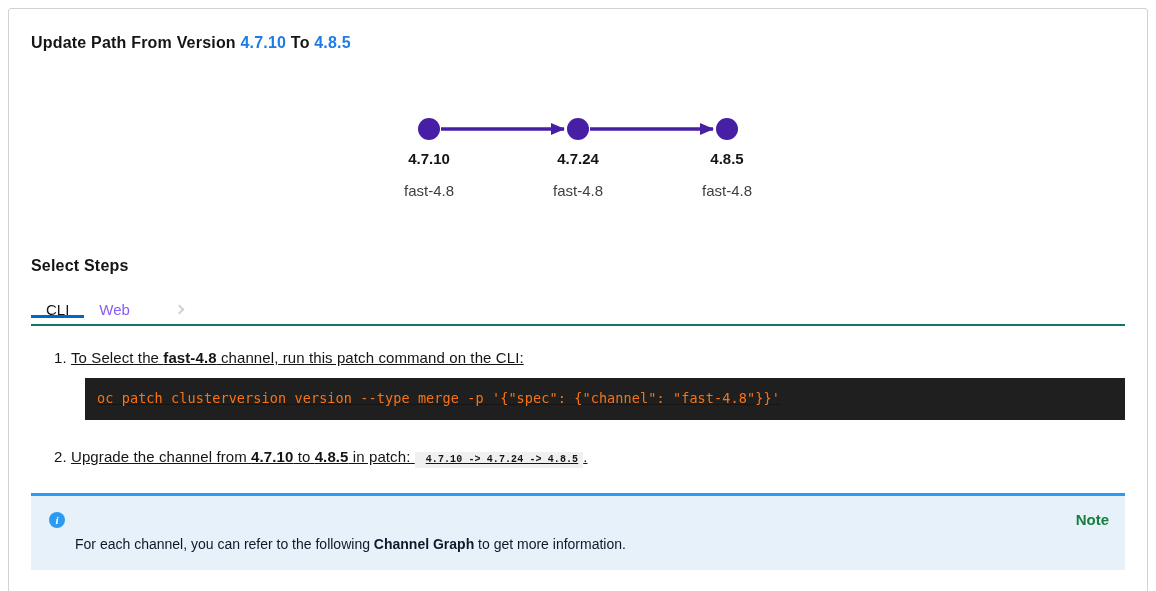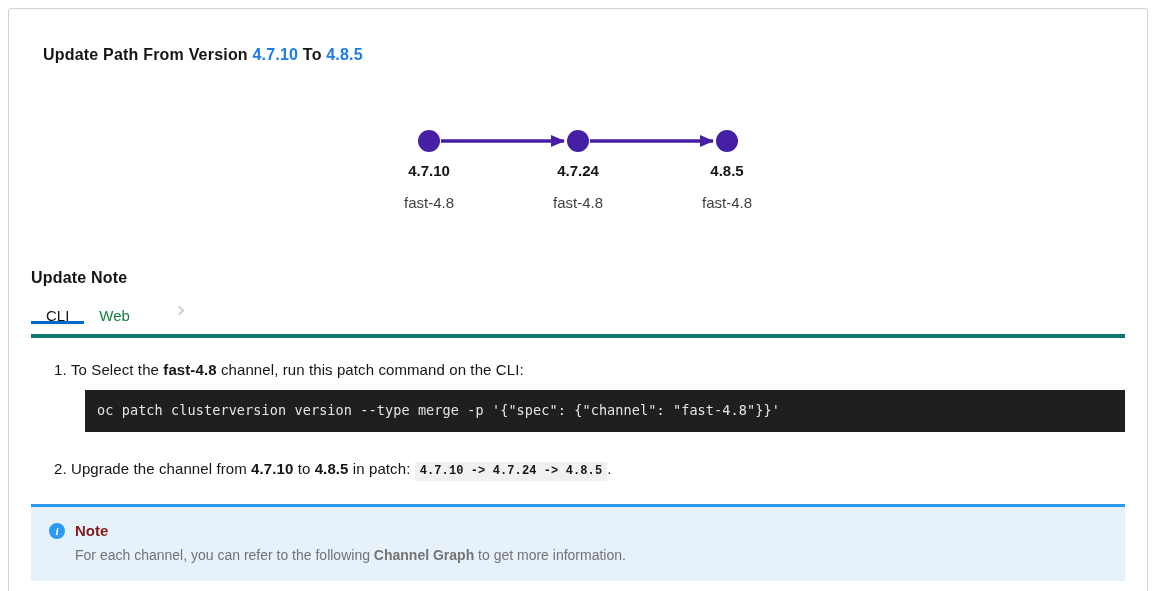--- a/index.html
+++ b/index.html
@@ -13,21 +13,21 @@
   }
   .card {
     margin: 8px;
     min-height: 573px;
     border: 1px solid #d2d2d2;
     border-radius: 3px;
     background: #fff;
     padding: 25px 22px 27px 22px;
   }
   .page-title {
-    margin: 12px;
+    margin: 0;
     font-size: 16px;
     font-weight: bold;
     letter-spacing: .2px;
   }
   .version-link { color: #1e7ce6; text-decoration: none; font-weight: bold; }
 
   .graph-wrap { width: 460px; margin: 55px auto 0 auto; }
   .path-svg { display: block; }
   .node-version {
     font-family: "Liberation Sans", sans-serif;
@@ -43,29 +43,29 @@
 
   .section-heading {
     margin: 50px 0 0 0;
     font-size: 16px;
     font-weight: bold;
     letter-spacing: .2px;
   }
 
   .tabs {
     display: flex;
-    align-items: flex-start;
+    align-items: center;
     margin-top: 20px;
     height: 31px;
-    border-bottom: 4px solid #0f766e;
+    border-bottom: 2px solid #0f766e;
   }
   .tab {
     padding: 0 15px;
     font-size: 15px;
-    color: #15803d;
+    color: #8b5cf6;
     display: flex;
     align-items: center;
     cursor: pointer;
   }
   .tab.active {
     color: #151515;
     box-shadow: inset 0 -3px 0 0 #0066cc;
   }
   .tab-divider { width: 1px; background: #d9d9d9; margin-left: 12px; }
   .tab-scroll {
@@ -83,41 +83,42 @@
   }
 
   ol.steps {
     margin: 22px 0 0 0;
     padding-left: 40px;
   }
   ol.steps > li {
     font-size: 15px;
     line-height: 20px;
     letter-spacing: .1px;
+    text-decoration: underline;
   }
   ol.steps > li + li { margin-top: 27px; }
   .step-text { margin: 0; }
 
   pre.code-block {
     margin: 10px 0 0 14px;
     padding: 11px 12px;
     background: #1f1f1f;
-    color: #e5e5e5;
+    color: #f97316;
     font-family: "Liberation Mono", "DejaVu Sans Mono", monospace;
     font-size: 13.5px;
     line-height: 18px;
     white-space: pre;
     overflow: hidden;
   }
   code.inline-code {
     font-family: "Liberation Mono", "DejaVu Sans Mono", monospace;
     font-weight: bold;
-    font-size: 12px;
+    font-size: 10px;
     background: #f0f0f0;
-    padding: 2px 5px 3px 5px;
+    padding: 2px 5px 3px 11px;
   }
 
   .note {
     margin-top: 23px;
     background: #e7f1fa;
     border-top: 3px solid #2b9af3;
     padding: 14px 16px 17px 18px;
     display: grid;
     grid-template-columns: 16px 1fr;
     column-gap: 10px;
@@ -131,28 +132,29 @@
     font-style: italic;
     font-weight: bold;
     font-size: 11px;
     line-height: 16px;
     text-align: center;
     margin-top: 2px;
   }
   .note-title {
     font-size: 15px;
     font-weight: bold;
-    color: #7f1d1d;
+    color: #15803d;
     line-height: 20px;
+    text-align: right;
   }
   .note-desc {
     grid-column: 2;
     margin-top: 6px;
     font-size: 14px;
-    color: #737373;
+    color: #0f172a;
     line-height: 17px;
   }
 </style>
 </head>
 <body>
 
 <div class="card">
 
   <h2 class="page-title"><span>Update Path From Version</span>
     <span class="version-link">4.7.10</span>
@@ -177,21 +179,21 @@
       <text class="node-version" x="81" y="57" text-anchor="middle">4.7.10</text>
       <text class="node-version" x="230" y="57" text-anchor="middle">4.7.24</text>
       <text class="node-version" x="379" y="57" text-anchor="middle">4.8.5</text>
 
       <text class="node-channel" x="81" y="89" text-anchor="middle">fast-4.8</text>
       <text class="node-channel" x="230" y="89" text-anchor="middle">fast-4.8</text>
       <text class="node-channel" x="379" y="89" text-anchor="middle">fast-4.8</text>
     </svg>
   </div>
 
-  <h3 class="section-heading">Update Note</h3>
+  <h3 class="section-heading">Select Steps</h3>
 
   <div class="tabs">
     <div class="tab active">
       <span>CLI</span>
     </div>
     <div class="tab">
       <span>Web</span>
     </div>
     <div class="tab-divider"></div>
     <div class="tab-scroll">

